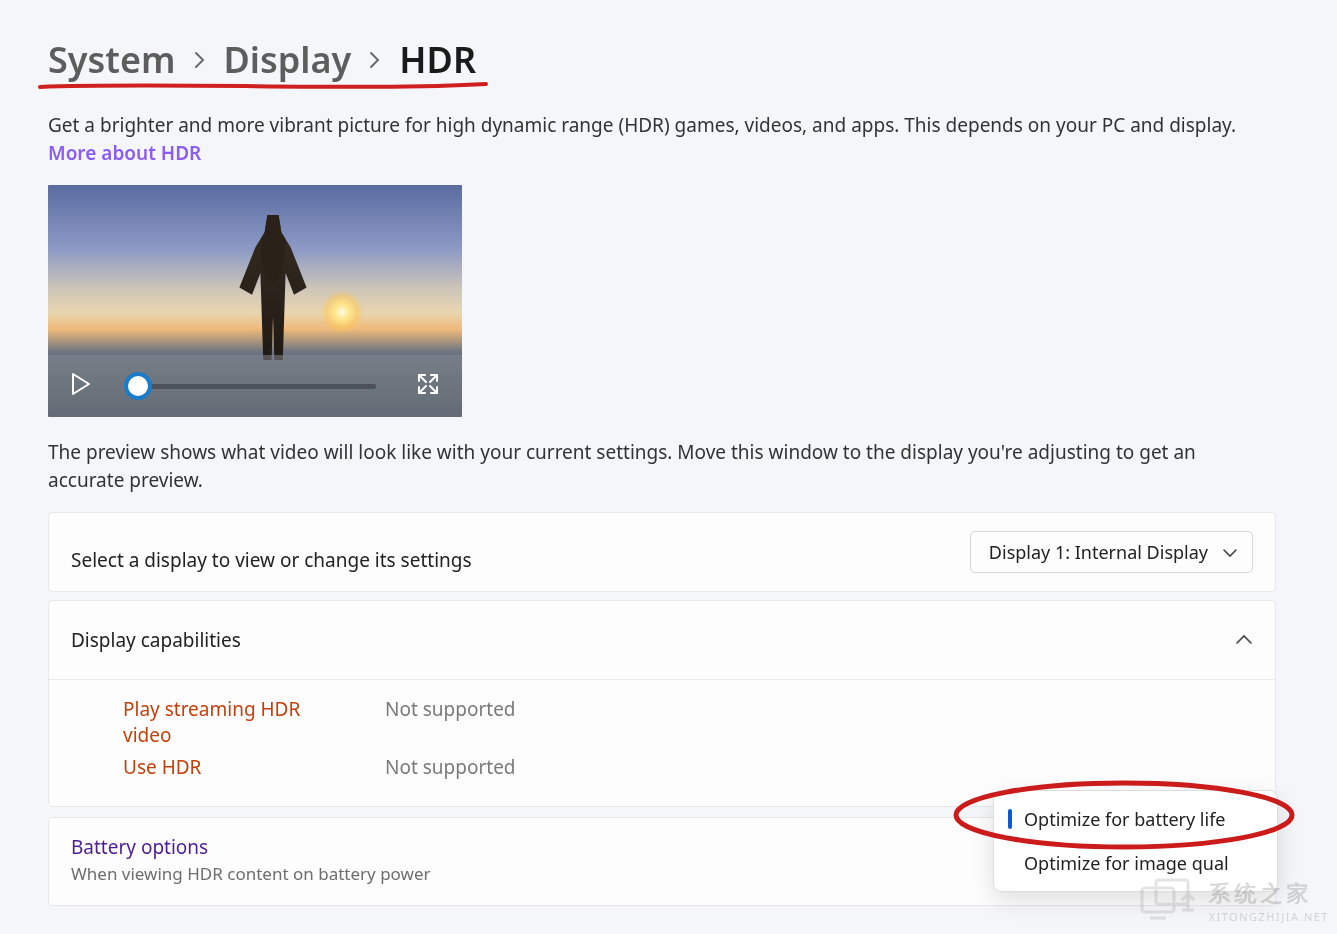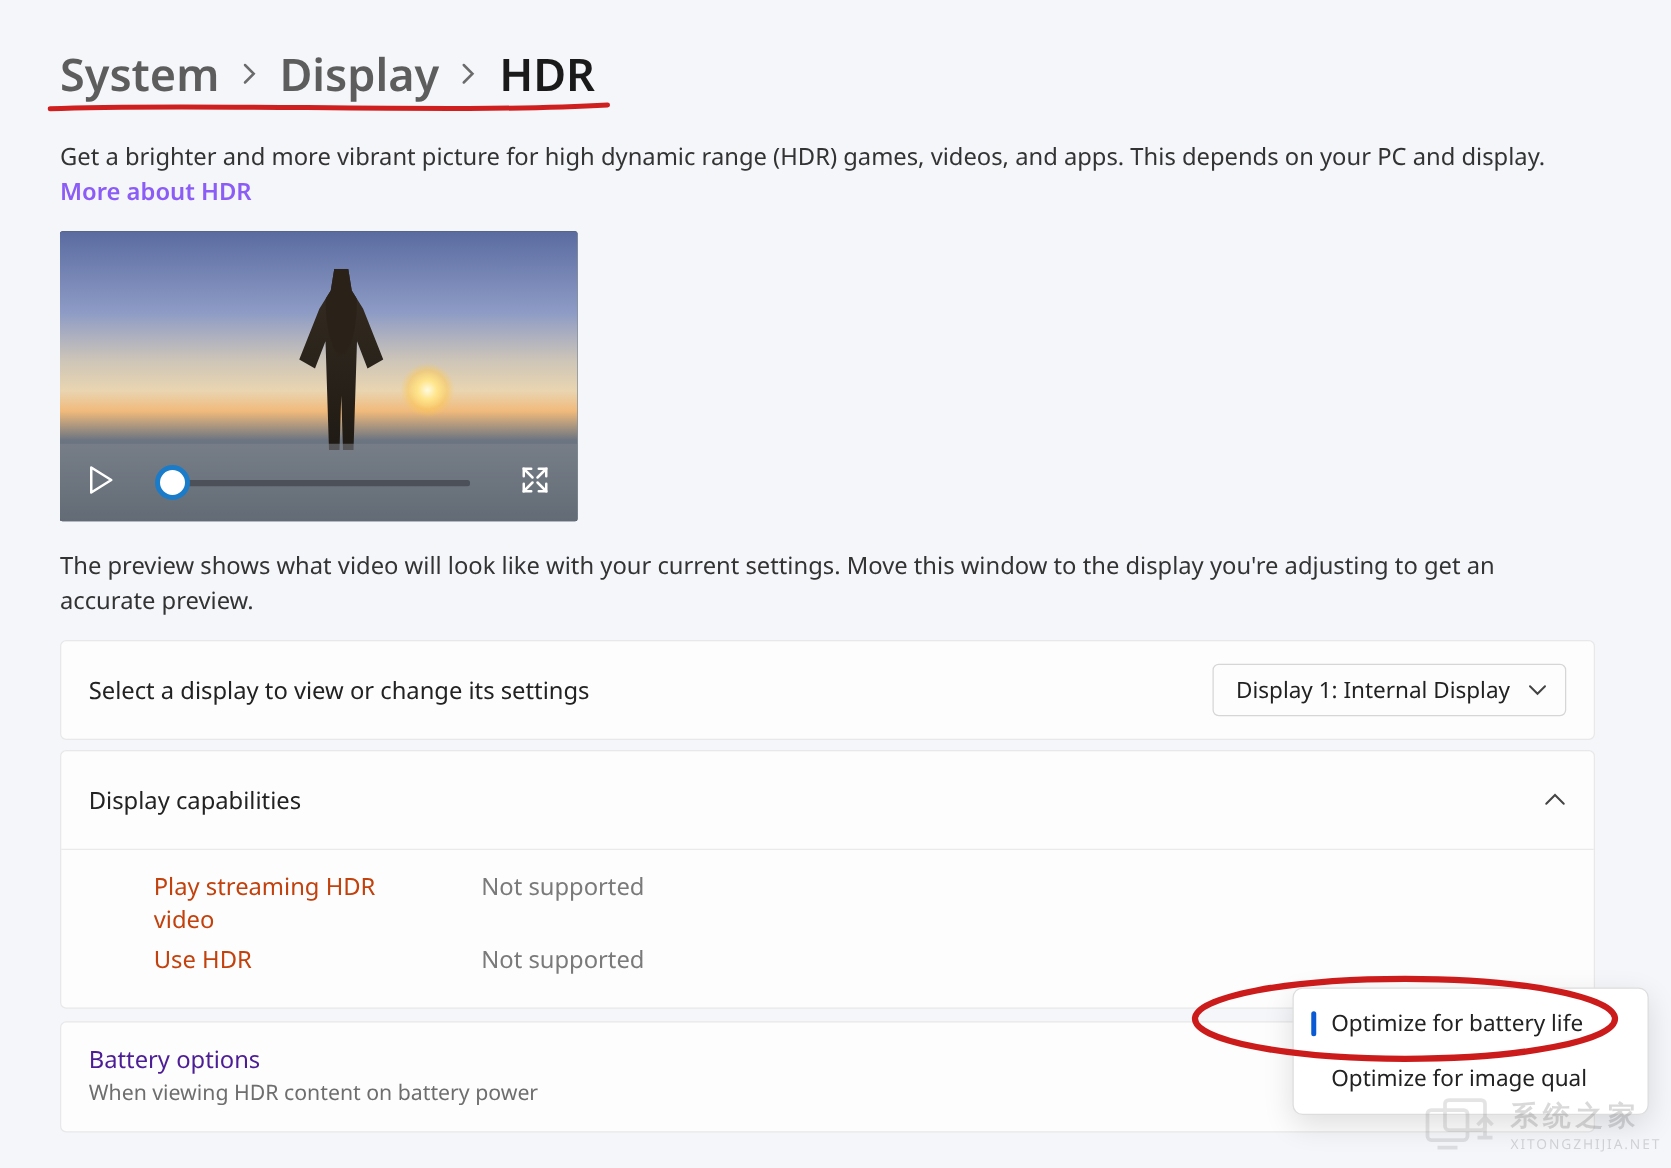--- a/index.html
+++ b/index.html
@@ -138,21 +138,21 @@
     }
     .card {
       margin-top: 18px;
       width: 1228px;
       background: #fdfdfd;
       border: 1px solid #e8e8e8;
       border-radius: 5px;
     }
     .card-row {
       display: flex;
-      align-items: center;
+      align-items: flex-end;
       justify-content: space-between;
       padding: 18px 22px;
     }
     .row-label {
       font-size: 19px;
       color: #222;
     }
     .dropdown {
       display: flex;
       align-items: center;
@@ -216,21 +216,21 @@
     }
     .related-heading {
       margin-top: 24px;
       font-size: 19px;
       font-weight: 600;
       color: #222;
     }
     
     .open-menu {
       position: absolute;
-      left: 1034px;
+      left: 993px;
       top: 790px;
       width: 285px;
       background: #fff;
       border: 1px solid #ddd;
       border-radius: 8px;
       box-shadow: 0 8px 24px rgba(0,0,0,0.12);
       padding: 6px 0;
       z-index: 50;
     }
     .menu-item {

